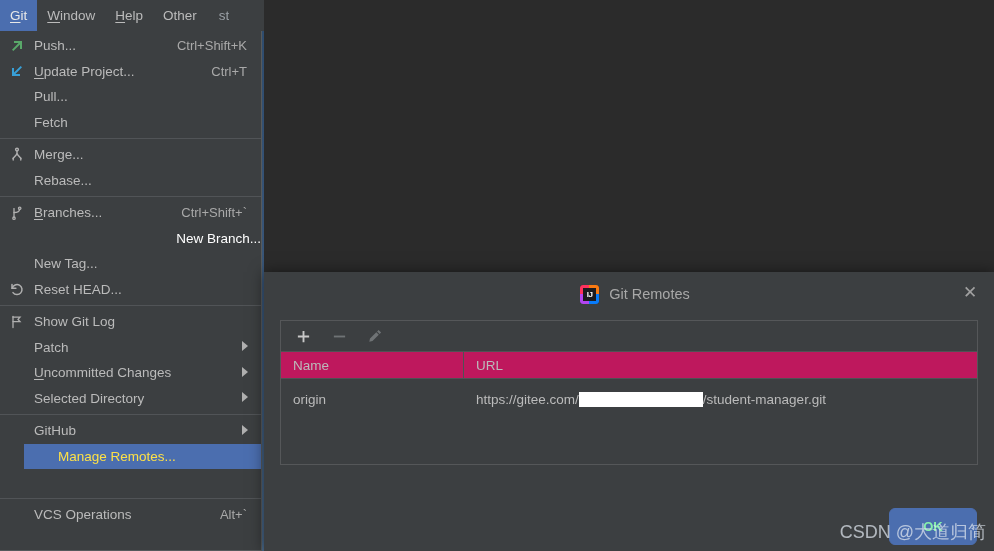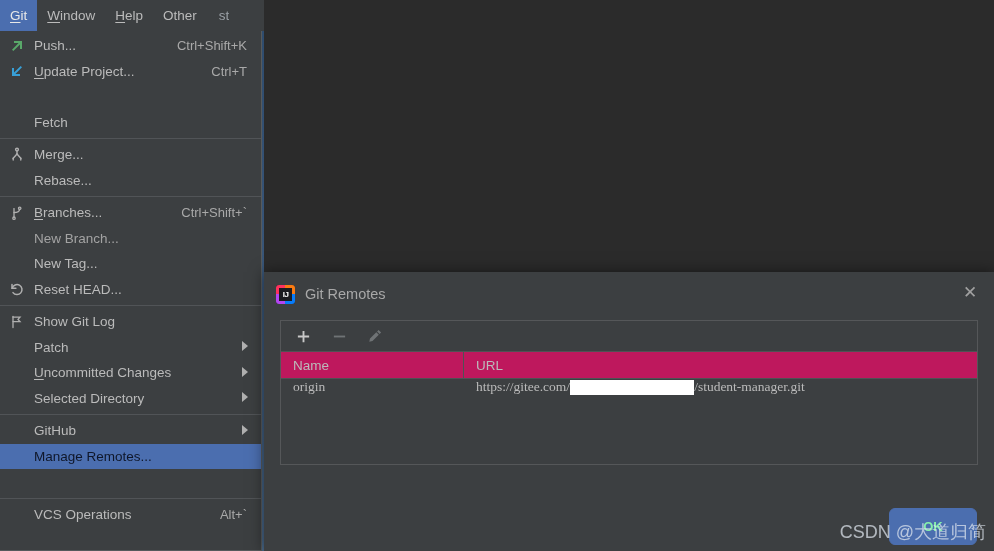--- a/index.html
+++ b/index.html
@@ -93,22 +93,22 @@
     position: relative;
     height: 25.5px;
     display: flex;
     align-items: center;
     color: #bbbbbb;
     font-size: 13.5px;
     padding-left: 0;
     user-select: none;
     white-space: nowrap;
   }
-  .menu-item.selected { background: #4b6eaf; color: #0f172a; }
-  .menu-item.disabled { color: #a3a3a3; }
+  .menu-item.selected { background: #4b6eaf; color: #fde047; margin-left: 24px; }
+  .menu-item.disabled { color: #ffffff; text-align: right; }
   .mi-icon {
     width: 34px;
     min-width: 34px;
     height: 25px;
     display: flex;
     align-items: center;
     justify-content: center;
   }
   .mi-label { flex: 1; }
   .mi-label u { text-underline-offset: 2px; }
@@ -139,20 +139,21 @@
     background: #3c3f41;
     z-index: 40;
     box-shadow: 0 0 14px rgba(0,0,0,.5);
   }
   #dialog-titlebar {
     position: relative;
     height: 40px;
     display: flex;
     align-items: center;
     padding: 4px 0 0 12px;
+    justify-content: center;
   }
   #dialog-title {
     color: #a8a8a8;
     font-size: 14.5px;
     margin-left: 10px;
     user-select: none;
   }
   #dialog-close {
     position: absolute;
     right: 14px; top: 10px;
@@ -220,21 +221,21 @@
   }
   .th {
     display: flex; align-items: center;
     color: #bbbbbb;
     font-size: 13.5px;
     padding-left: 12px;
     user-select: none;
   }
   .th.col-name { width: 183px; border-right: 1px solid #4f5254; }
   .th.col-url { flex: 1; }
-  .trow { display: flex; height: 28px; align-items: flex-start; font-family: Liberation Serif, serif; }
+  .trow { display: flex; height: 28px; align-items: flex-end; }
   .td {
     display: flex; align-items: center;
     color: #bbbbbb;
     font-size: 13.5px;
     padding-left: 12px;
     white-space: nowrap;
   }
   .td.col-name { width: 183px; }
   .td.col-url { flex: 1; position: relative; }
   .redacted {
@@ -317,20 +318,21 @@
         <span class="mi-icon">
           <svg width="16" height="16" viewBox="0 0 16 16">
             <path d="M11 13H3V5h2v4.6L11.7 3 13 4.3 6.4 11H11z" fill="#389fd6"></path>
           </svg>
         </span>
         <span class="mi-label"><u>U</u>pdate Project...</span>
         <span class="mi-accel">Ctrl+T</span>
       </div>
       <div class="menu-item">
         <span class="mi-icon"></span>
+        <span class="mi-label">Pull...</span>
       </div>
       <div class="menu-item">
         <span class="mi-icon"></span>
         <span class="mi-label">Fetch</span>
       </div>
       <div class="menu-sep"></div>
       <div class="menu-item">
         <span class="mi-icon">
           <svg width="16" height="16" viewBox="0 0 16 16">
             <g stroke="#b0b0b0" stroke-width="1.4" fill="none" stroke-linecap="round">

